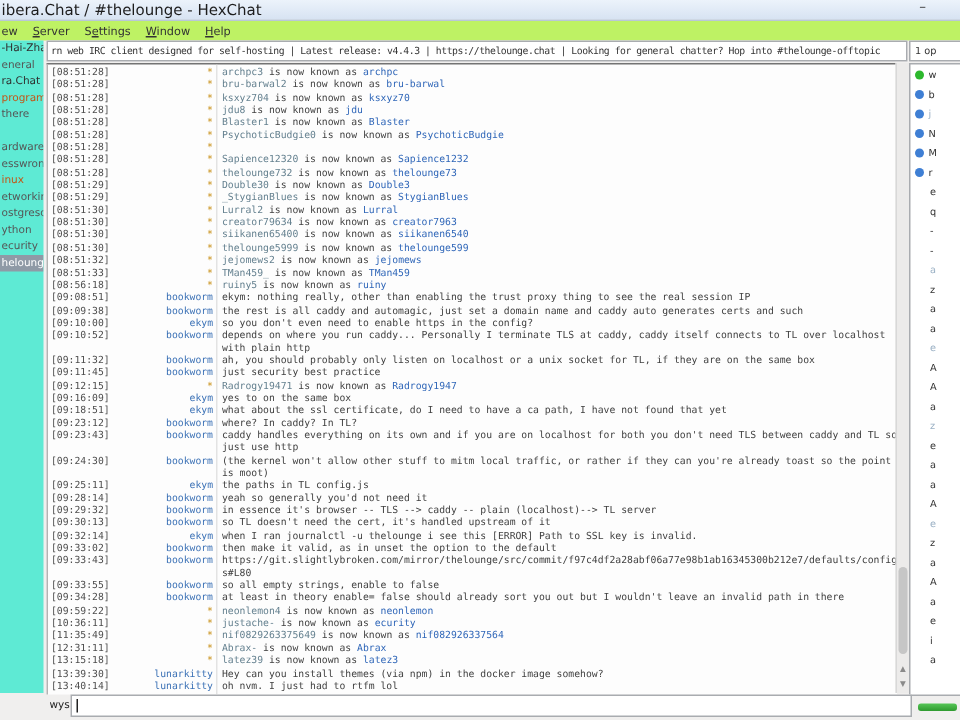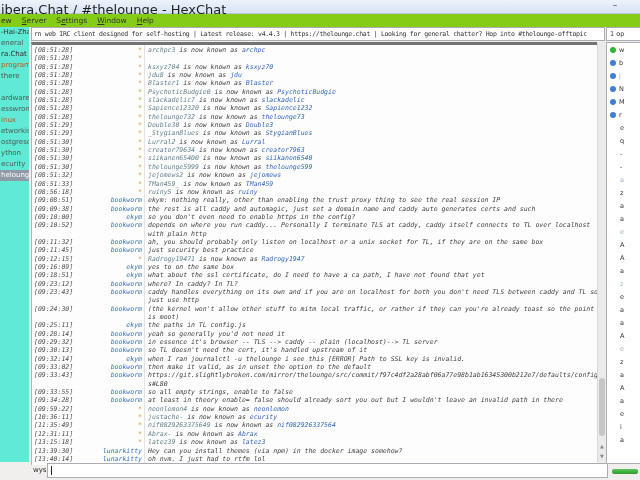--- a/index.html
+++ b/index.html
@@ -1,44 +1,44 @@
 <!DOCTYPE html>
 <html><head>
 <meta charset="utf-8">
 <style>
   html,body{margin:0;padding:0;background:#c8c8c8;}
   #root{position:relative;width:640px;height:480px;overflow:hidden;background:#f0efee;
         font-family:"DejaVu Sans","Liberation Sans",sans-serif;cursor:default;}
   
   .titlebar{position:absolute;left:0;top:0;width:640px;height:13px;
             background:linear-gradient(#ecf3fb,#d7e3f2);border-bottom:1px solid #b9c7d8;}
-  .title{position:absolute;left:1px;top:2px;font-size:13px;color:#1d1d1d;white-space:nowrap;text-align:right;}
+  .title{position:absolute;left:1px;top:2px;font-size:10px;color:#1d1d1d;white-space:nowrap;text-align:right;}
   .minbtn{position:absolute;left:600px;top:0px;width:30px;height:12px;text-align:center;
           font-size:9px;line-height:11px;color:#444;}
   
-  .menubar{position:absolute;left:0;top:14px;width:640px;height:13px;background:#84cc16;
+  .menubar{position:absolute;left:0;top:14px;width:640px;height:13px;background:#bef264;
            display:flex;align-items:center;font-size:7.5px;color:#333;}
   .menu-item{padding:0 6px 0 4px;white-space:nowrap;}
   .menu-item:first-child{padding-left:1px;}
   
   .topicbox{position:absolute;left:31px;top:27px;width:568px;height:12px;background:#fff;
             border:1px solid #a9acb0;font-family:"DejaVu Sans Mono",monospace;font-size:6.5px;
             letter-spacing:-0.3px;line-height:12px;color:#333;padding:0 2px;white-space:nowrap;overflow:hidden;}
   .opsbox{position:absolute;left:606px;top:27px;width:40px;height:12px;background:#fff;
           border:1px solid #a9acb0;font-size:6.5px;line-height:12px;color:#333;padding:0 3px;white-space:nowrap;}
   
   .tree{position:absolute;left:0;top:27px;width:29px;height:435px;background:#5eead4;overflow:hidden;}
   .trow{height:11px;line-height:11px;font-size:7px;color:#555;padding-left:1px;
         white-space:nowrap;overflow:hidden;}
   .trow.network{color:#2f2f2f;}
   .trow.active{color:#c35617;}
   .trow.selected{background:#8f9aa6;color:#fff;}
   
   .chatpane{position:absolute;left:31px;top:42px;width:566px;height:420px;background:#fdfdfd;
-            border-top:3px solid #737373;border-left:1px solid #b3b3b3;overflow:hidden;font-style:italic;}
+            border-top:1px solid #737373;border-left:1px solid #b3b3b3;overflow:hidden;}
   .sepline{position:absolute;left:112px;top:0;bottom:0;width:1px;background:#e3e3e3;}
   .lines{position:absolute;left:0;top:1px;right:0;}
   .cl{display:flex;height:8.35px;line-height:8.35px;white-space:pre;
       font-family:"DejaVu Sans Mono",monospace;font-size:6.5px;}
   .ts{width:44px;padding-left:2px;color:#4d4d4d;flex:none;}
   .nick{width:64px;text-align:right;color:#3a70b5;flex:none;}
   .nick.star{color:#c9921c;}
   .msg{flex:1;padding-left:6px;color:#404040;overflow:hidden;}
   .oldnick{color:#64808f;}
   .newnick{color:#2f66b8;}
@@ -101,26 +101,26 @@
       <div class="trow normal">ostgresq</div>
       <div class="trow normal">ython</div>
       <div class="trow normal">ecurity</div>
       <div class="trow selected">helounge</div>
     </div>
 
   <div class="chatpane">
     <div class="sepline"></div>
     <div class="lines" id="chatlines">
         <div class="cl"><span class="ts">[08:51:28]</span><span class="nick star">*</span><span class="msg"><span class="oldnick">archpc3</span> is now known as <span class="newnick">archpc</span></span></div>
-        <div class="cl"><span class="ts">[08:51:28]</span><span class="nick star">*</span></div>
+        <div class="cl"><span class="ts">[08:51:28]</span><span class="nick star">*</span><span class="msg"><span class="oldnick">bru-barwal2</span> is now known as <span class="newnick">bru-barwal</span></span></div>
         <div class="cl"><span class="ts">[08:51:28]</span><span class="nick star">*</span><span class="msg"><span class="oldnick">ksxyz704</span> is now known as <span class="newnick">ksxyz70</span></span></div>
         <div class="cl"><span class="ts">[08:51:28]</span><span class="nick star">*</span><span class="msg"><span class="oldnick">jdu8</span> is now known as <span class="newnick">jdu</span></span></div>
         <div class="cl"><span class="ts">[08:51:28]</span><span class="nick star">*</span><span class="msg"><span class="oldnick">Blaster1</span> is now known as <span class="newnick">Blaster</span></span></div>
         <div class="cl"><span class="ts">[08:51:28]</span><span class="nick star">*</span><span class="msg"><span class="oldnick">PsychoticBudgie0</span> is now known as <span class="newnick">PsychoticBudgie</span></span></div>
-        <div class="cl"><span class="ts">[08:51:28]</span><span class="nick star">*</span><span class="msg"><span class="oldnick">slackadelic7</span> is now known as <span class="newnick">slackadelic</span></span></div>
+        <div class="cl"><span class="ts">[08:51:28]</span><span class="nick star">*</span></div>
         <div class="cl"><span class="ts">[08:51:28]</span><span class="nick star">*</span><span class="msg"><span class="oldnick">Sapience12320</span> is now known as <span class="newnick">Sapience1232</span></span></div>
         <div class="cl"><span class="ts">[08:51:28]</span><span class="nick star">*</span><span class="msg"><span class="oldnick">thelounge732</span> is now known as <span class="newnick">thelounge73</span></span></div>
         <div class="cl"><span class="ts">[08:51:29]</span><span class="nick star">*</span><span class="msg"><span class="oldnick">Double30</span> is now known as <span class="newnick">Double3</span></span></div>
         <div class="cl"><span class="ts">[08:51:29]</span><span class="nick star">*</span><span class="msg"><span class="oldnick">_StygianBlues</span> is now known as <span class="newnick">StygianBlues</span></span></div>
         <div class="cl"><span class="ts">[08:51:30]</span><span class="nick star">*</span><span class="msg"><span class="oldnick">Lurral2</span> is now known as <span class="newnick">Lurral</span></span></div>
         <div class="cl"><span class="ts">[08:51:30]</span><span class="nick star">*</span><span class="msg"><span class="oldnick">creator79634</span> is now known as <span class="newnick">creator7963</span></span></div>
         <div class="cl"><span class="ts">[08:51:30]</span><span class="nick star">*</span><span class="msg"><span class="oldnick">siikanen65400</span> is now known as <span class="newnick">siikanen6540</span></span></div>
         <div class="cl"><span class="ts">[08:51:30]</span><span class="nick star">*</span><span class="msg"><span class="oldnick">thelounge5999</span> is now known as <span class="newnick">thelounge599</span></span></div>
         <div class="cl"><span class="ts">[08:51:32]</span><span class="nick star">*</span><span class="msg"><span class="oldnick">jejomews2</span> is now known as <span class="newnick">jejomews</span></span></div>
         <div class="cl"><span class="ts">[08:51:33]</span><span class="nick star">*</span><span class="msg"><span class="oldnick">TMan459_</span> is now known as <span class="newnick">TMan459</span></span></div>

